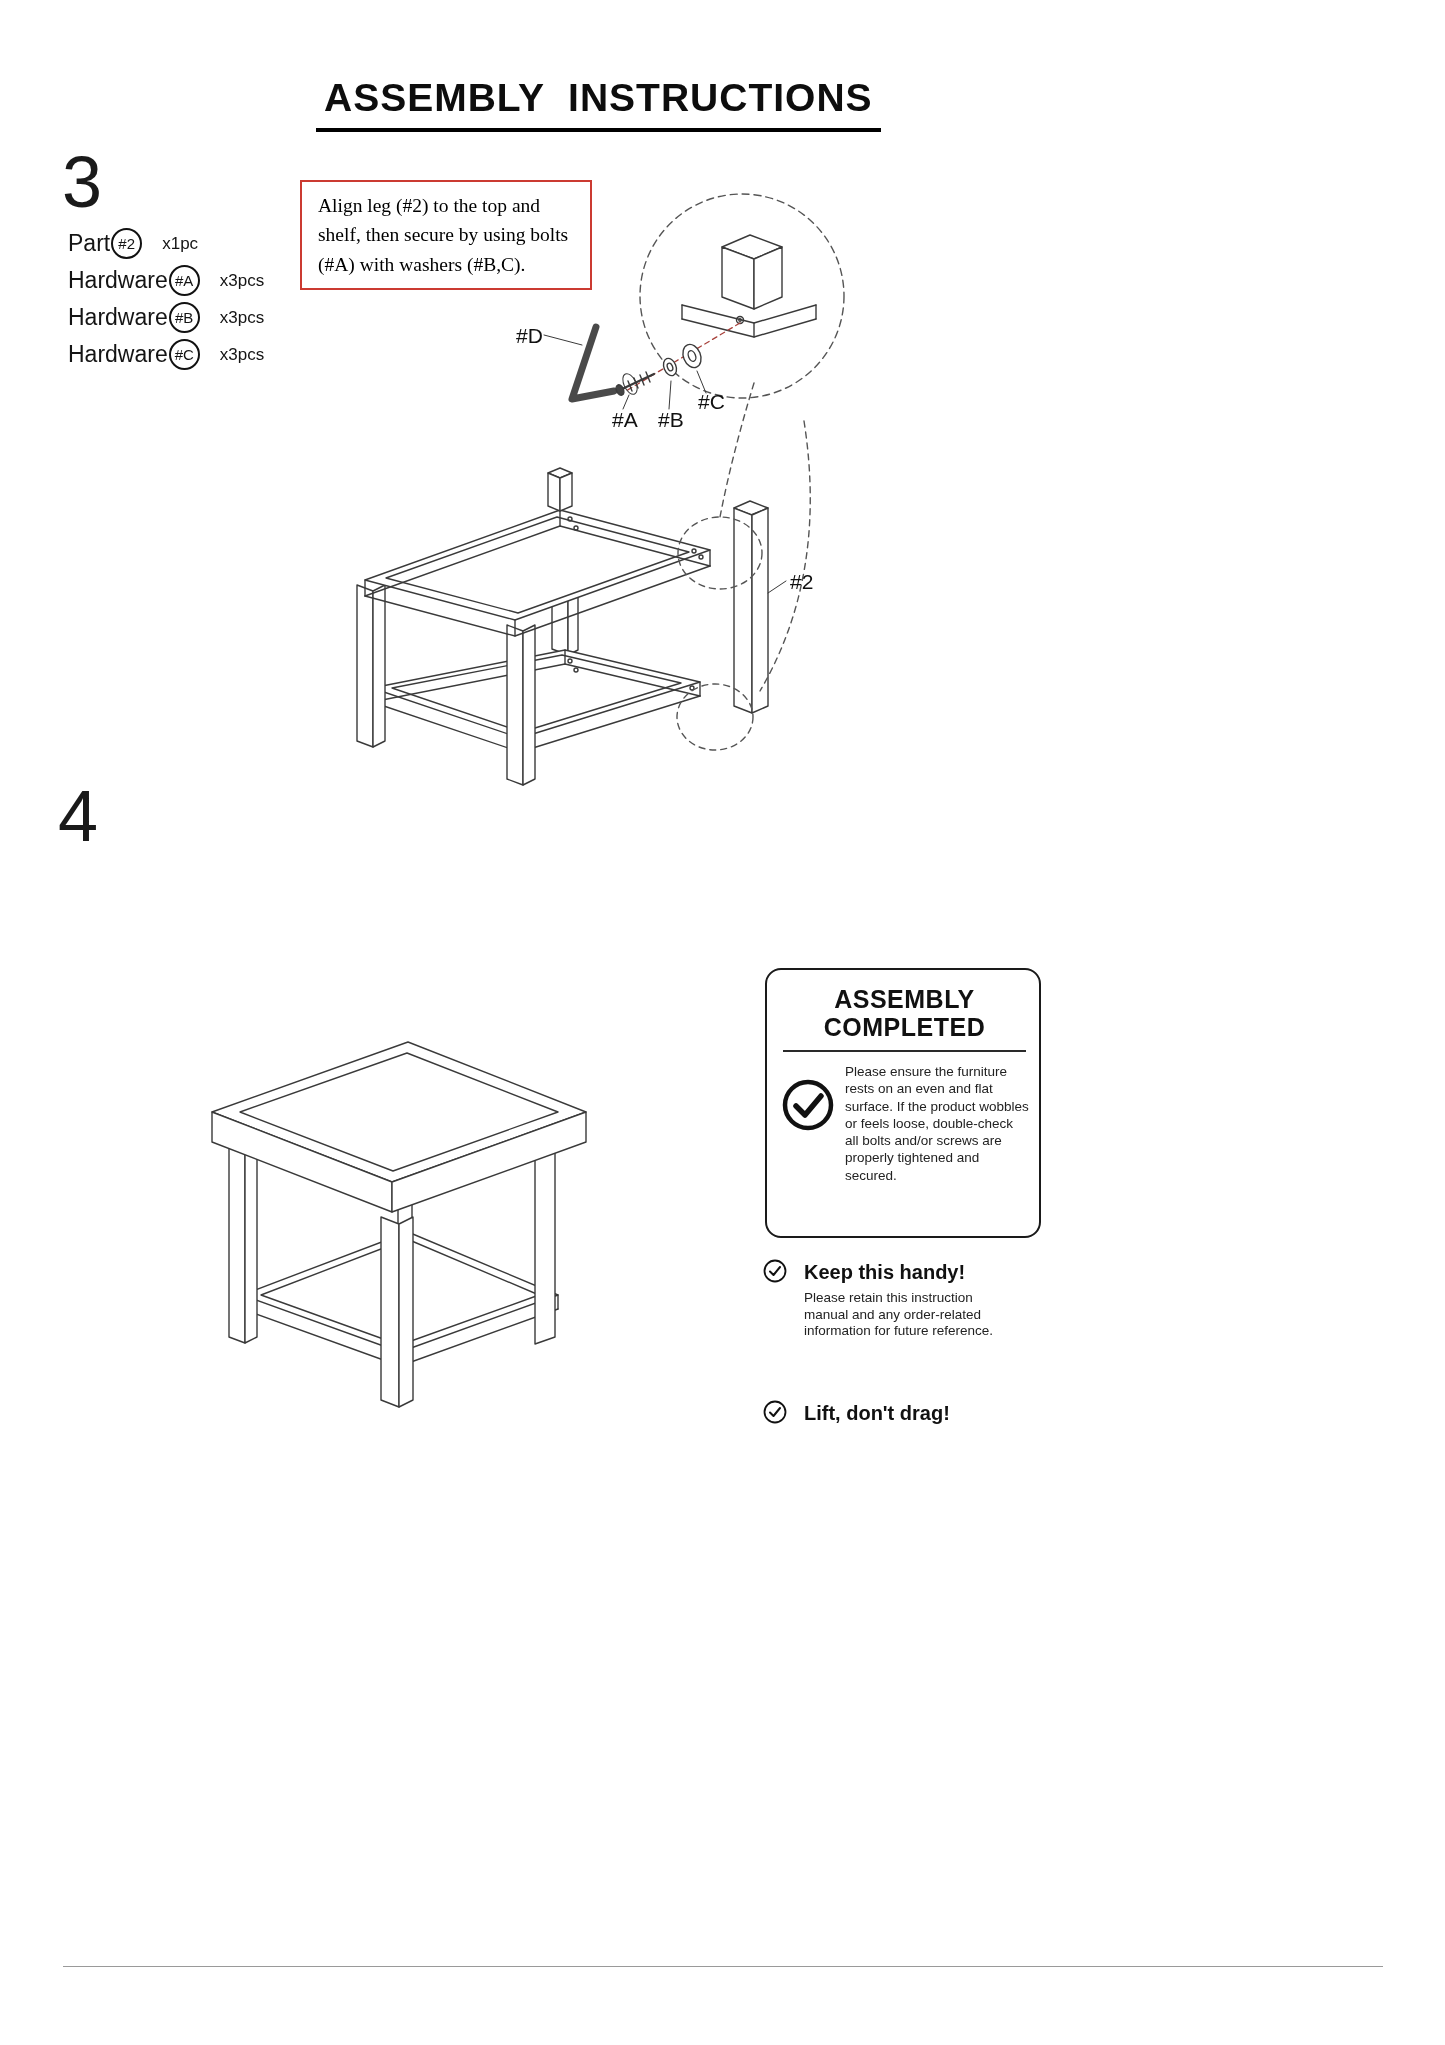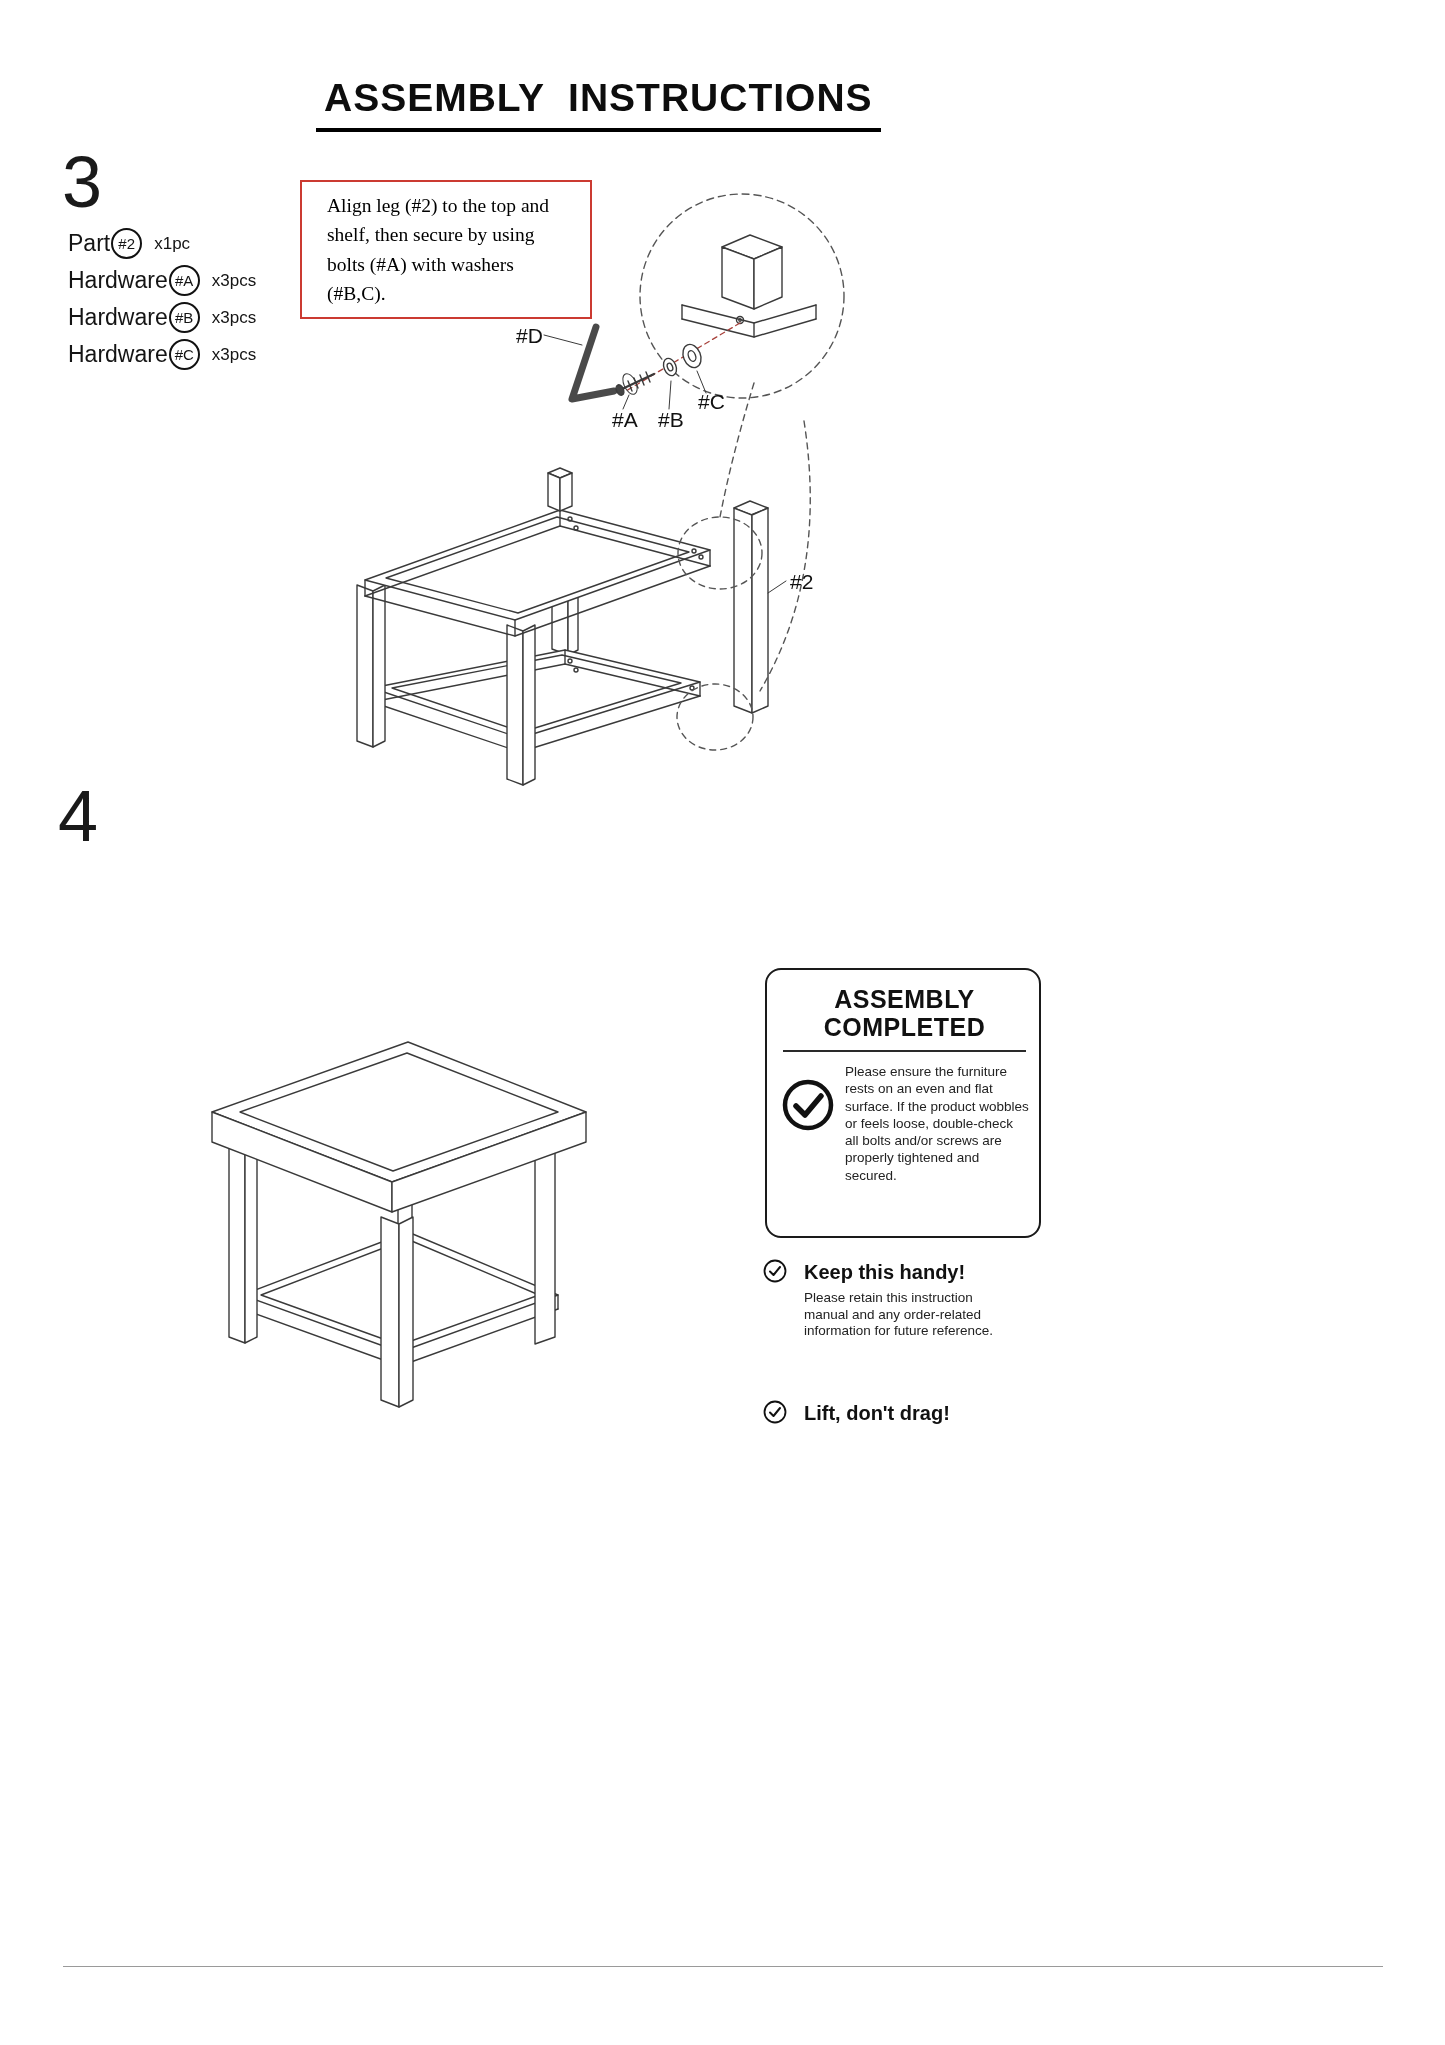--- a/index.html
+++ b/index.html
@@ -15,24 +15,24 @@
     color:#0d0d0d; border-bottom:4px solid #000; padding:0 8px 8px 8px;
   }
   .step-num { font-size:72px; font-weight:400; color:#1a1a1a; line-height:1; }
 
   .part-row { position:absolute; display:flex; align-items:center; font-size:23px; color:#141414; }
   .tag-circle {
     display:inline-flex; align-items:center; justify-content:center;
     width:31px; height:31px; border:2.5px solid #111; border-radius:50%;
     font-size:15px; font-weight:500; margin-left:1px; flex:0 0 31px;
   }
-  .part-qty { font-size:17px; margin-left:12px;text-align:center; }
+  .part-qty { font-size:17px; margin-left:20px;text-align:center; }
 
   .note-box {
-    border:2px solid #cb3a31; width:292px; padding:9px 25px;
+    border:2px solid #cb3a31; width:292px; padding:9px 16px;
     font-family:"Liberation Serif", serif; font-size:19.5px; line-height:1.5; color:#000;
   }
 
   .completed-box {
     width:276px; height:270px; border:2.5px solid #1a1a1a; border-radius:16px;
     padding:15px 10px 10px 13px; background:#fff;
   }
   .completed-title { text-align:center; font-weight:bold; font-size:25px; line-height:1.12; letter-spacing:.5px; color:#111; }
   .completed-rule { border:none; border-top:2px solid #2a2a2a; margin:9px 3px 11px 3px; }
   .completed-body { display:flex; gap:9px; align-items:flex-start; }

